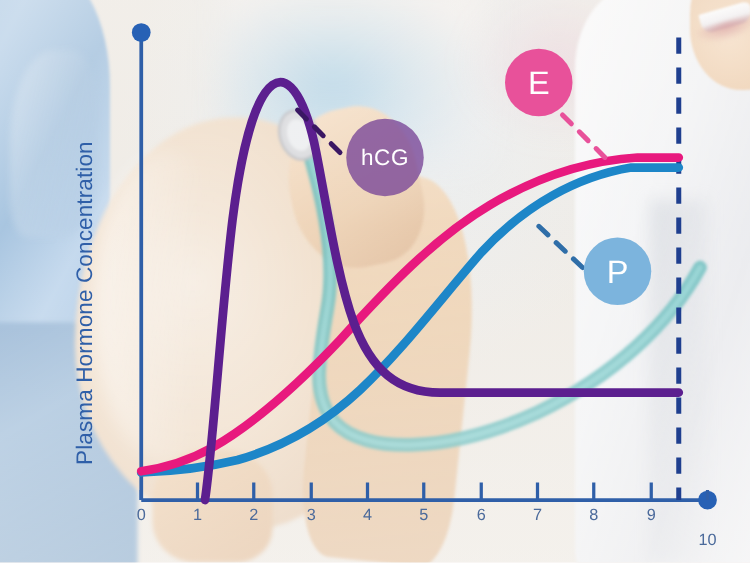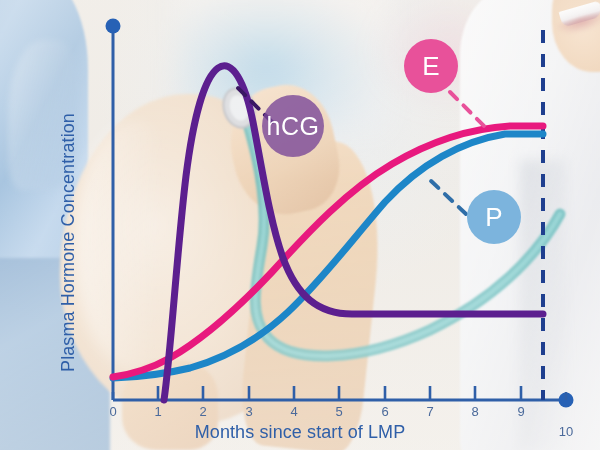--- a/index.html
+++ b/index.html
@@ -211,24 +211,24 @@
   .bubble {
     position: absolute;
     border-radius: 50%;
     display: flex;
     align-items: center;
     justify-content: center;
     color: #ffffff;
     font-weight: 400;
   }
   #bubble-hcg {
-    left: 262px; top: 95px;
+    left: 277px; top: 95px;
     width: 62px; height: 62px;
     background: rgba(123, 73, 152, 0.80);
-    font-size: 25px;
+    font-size: 18px;
     letter-spacing: 0.5px;
   }
   #bubble-e {
     left: 404px; top: 39px;
     width: 54px; height: 54px;
     background: #e8519a;
     font-size: 26px;
   }
   #bubble-p {
     left: 467px; top: 190px;
@@ -340,20 +340,19 @@
     <div class="tick-label" style="left:249px; top:404px;">3</div>
     <div class="tick-label" style="left:294px; top:404px;">4</div>
     <div class="tick-label" style="left:339px; top:404px;">5</div>
     <div class="tick-label" style="left:385px; top:404px;">6</div>
     <div class="tick-label" style="left:430px; top:404px;">7</div>
     <div class="tick-label" style="left:475px; top:404px;">8</div>
     <div class="tick-label" style="left:521px; top:404px;">9</div>
     <div class="tick-label" style="left:566px; top:424px;">10</div>
   </div>
 
-  <div class="axis-title" id="x-axis-title">Months since start of LMP</div>
   <div class="axis-title" id="y-axis-title">Plasma Hormone Concentration</div>
 
   <div class="bubble" id="bubble-hcg">hCG</div>
   <div class="bubble" id="bubble-e">E</div>
   <div class="bubble" id="bubble-p">P</div>
 
 </div>
 
 </body></html>

